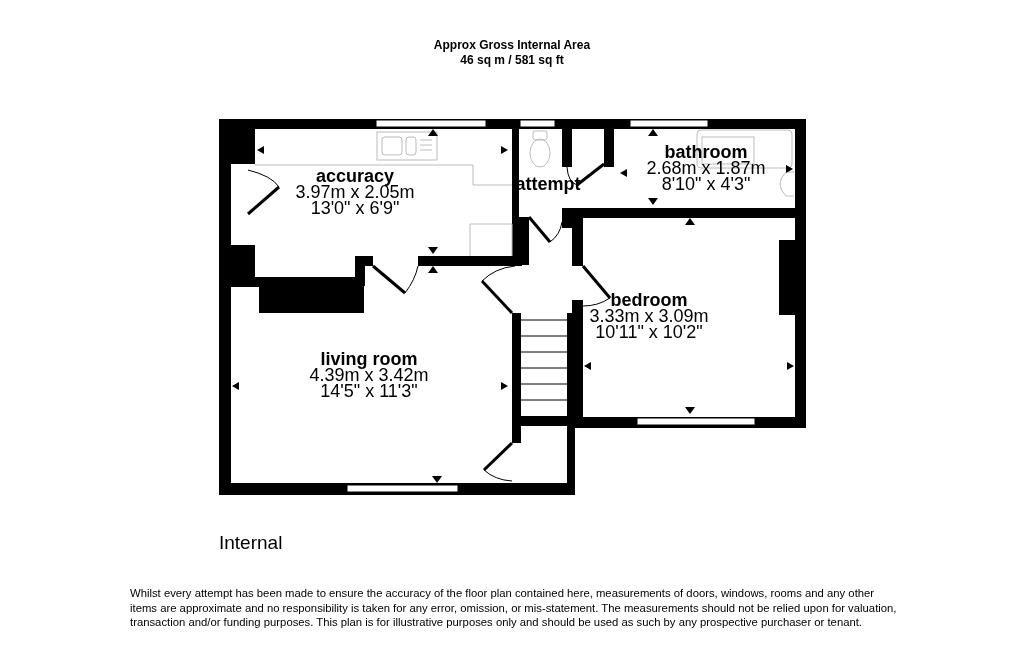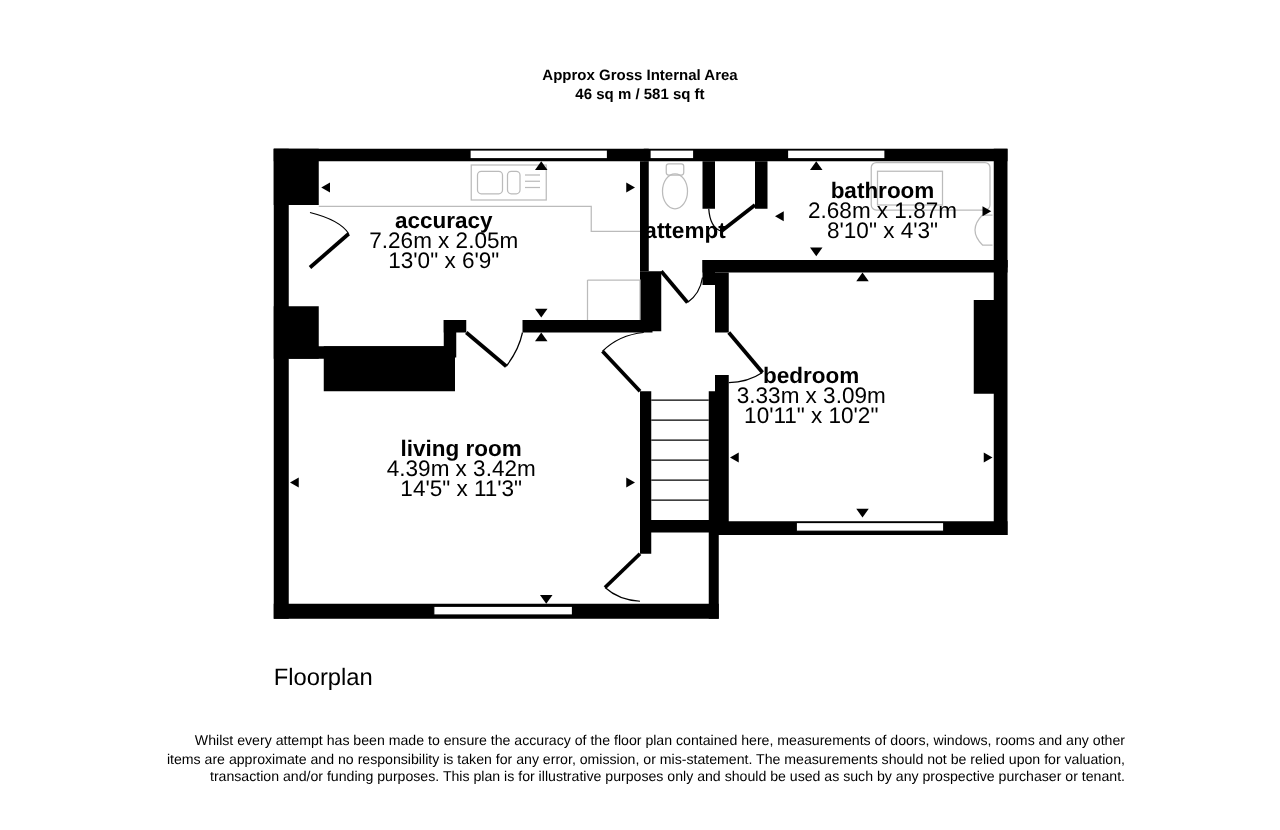--- a/index.html
+++ b/index.html
@@ -1,22 +1,22 @@
 <!DOCTYPE html>
 <html><head>
 <meta charset="utf-8">
 <style>
   html, body { margin: 0; padding: 0; background: #ffffff; }
   body { width: 1024px; height: 664px; position: relative; overflow: hidden; font-family: "Liberation Sans", sans-serif; color: #000; }
-  .header { position: absolute; left: 0; width: 1024px; top: 38px; text-align: center; font-weight: bold; font-size: 12px; line-height: 15px; margin-top: 15px; }
+  .header { position: absolute; left: 0; width: 1024px; top: 38px; text-align: center; font-weight: bold; font-size: 12px; line-height: 15px; }
   .plan { position: absolute; left: 0; top: 0; width: 1024px; height: 664px; }
   .room-label { position: absolute; text-align: center; font-size: 18px; line-height: 16px; transform: translateX(-50%); white-space: nowrap; }
   .room-label .name { font-weight: bold; }
   .floor-title { position: absolute; left: 219px; top: 532px; font-size: 19px; }
-  .disclaimer { position: absolute; left: 130px; width: 770px; top: 586px; text-align: right; font-size: 11.3px; line-height: 14.5px; }
+  .disclaimer { position: absolute; left: 130px; width: 770px; top: 586px; text-align: left; font-size: 11.3px; line-height: 14.5px; }
 </style>
 </head>
 <body>
 
 <div class="header">
   <div>Approx Gross Internal Area</div>
   <div>46 sq m / 581 sq ft</div>
 </div>
 
 <svg class="plan" viewBox="0 0 1024 664" xmlns="http://www.w3.org/2000/svg">
@@ -127,21 +127,21 @@
     <path d="M787 362 L794 366 L787 370 Z"></path>
     <path d="M685 407 L695 407 L690 414 Z"></path>
     <path d="M239 382 L232 386 L239 390 Z"></path>
     <path d="M501 382 L508 386 L501 390 Z"></path>
     <path d="M432 476 L442 476 L437 483 Z"></path>
   </g>
 </svg>
 
 <div class="room-label" style="left:355px;top:168px;">
   <div class="name">accuracy</div>
-  <div>7.26m x 2.05m</div>
+  <div>3.97m x 2.05m</div>
   <div>13'0" x 6'9"</div>
 </div>
 
 <div class="room-label" style="left:548px;top:176px;">
   <div class="name">attempt</div>
 </div>
 
 <div class="room-label" style="left:706px;top:144px;">
   <div class="name">bathroom</div>
   <div>2.68m x 1.87m</div>
@@ -153,15 +153,15 @@
   <div>3.33m x 3.09m</div>
   <div>10'11" x 10'2"</div>
 </div>
 
 <div class="room-label" style="left:369px;top:351px;">
   <div class="name">living room</div>
   <div>4.39m x 3.42m</div>
   <div>14'5" x 11'3"</div>
 </div>
 
-<div class="floor-title">Floorplan</div>
+<div class="floor-title">Internal</div>
 
 <div class="disclaimer">Whilst every attempt has been made to ensure the accuracy of the floor plan contained here, measurements of doors, windows, rooms and any other items are approximate and no responsibility is taken for any error, omission, or mis-statement. The measurements should not be relied upon for valuation, transaction and/or funding purposes. This plan is for illustrative purposes only and should be used as such by any prospective purchaser or tenant.</div>
 
 </body></html>

